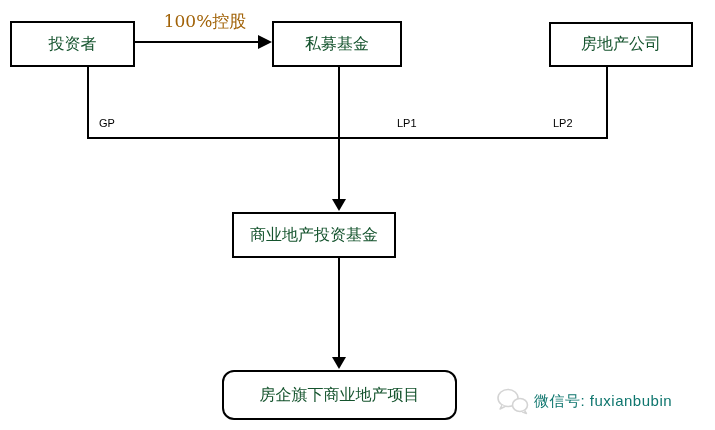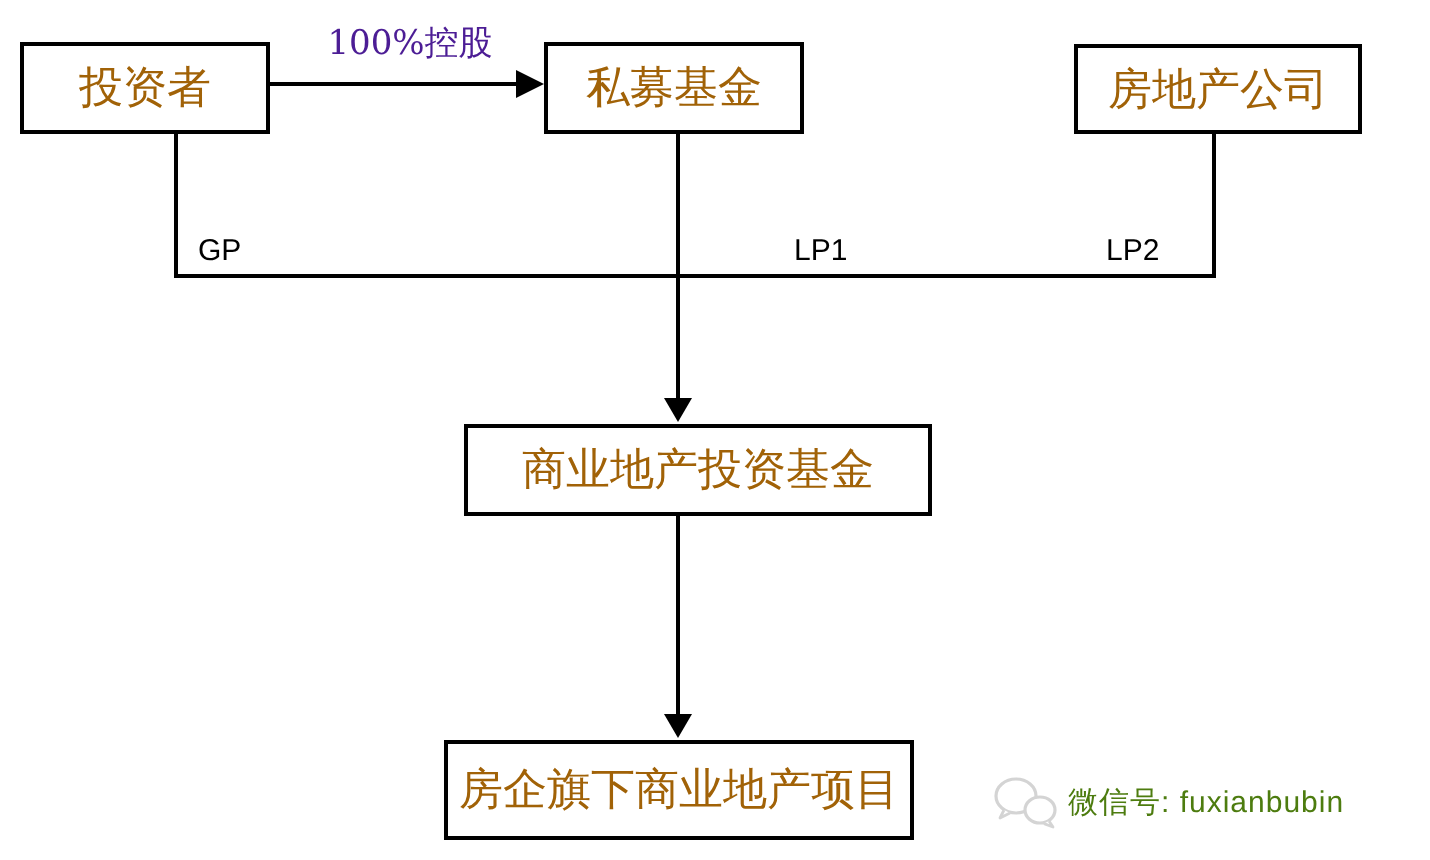--- a/index.html
+++ b/index.html
@@ -4,65 +4,65 @@
 <style>
   html,body{margin:0;padding:0;background:#ffffff;}
   .canvas{
     position:relative;width:715px;height:430px;background:#ffffff;
     overflow:hidden;font-family:"Liberation Sans","DejaVu Sans",sans-serif;
   }
   .box{
     position:absolute;border:2px solid #000;background:#fff;box-sizing:border-box;
     display:flex;align-items:center;justify-content:center;
     font-family:"DejaVu Serif","Liberation Serif",serif;
-    font-size:22px;color:#a16207;white-space:nowrap;
+    font-size:16px;color:#14532d;white-space:nowrap;
   }
   .line{position:absolute;background:#000;}
   .edge-label{
-    position:absolute;color:#000;font-size:15px;
+    position:absolute;color:#000;font-size:11px;
     font-family:"Liberation Sans","DejaVu Sans",sans-serif;
   }
   .holding-label{
     position:absolute;left:139px;top:10px;width:132px;text-align:center;
-    font-size:17px;color:#4c1d95;
+    font-size:17px;color:#a16207;
     font-family:"DejaVu Serif","Liberation Serif",serif;
   }
   .ah-right{
     position:absolute;width:0;height:0;
     border-top:7px solid transparent;border-bottom:7px solid transparent;
     border-left:14px solid #000;
   }
   .ah-down{
     position:absolute;width:0;height:0;
     border-left:7px solid transparent;border-right:7px solid transparent;
     border-top:12px solid #000;
   }
   
   .n-investor{left:10px;top:21px;width:125px;height:46px;}
   .n-private-fund{left:272px;top:21px;width:130px;height:46px;}
-  .n-developer{left:537px;top:22px;width:144px;height:45px;}
-  .n-commercial-fund{left:232px;top:212px;width:234px;height:46px;}
-  .n-project{left:222px;top:370px;width:235px;height:50px;}
+  .n-developer{left:549px;top:22px;width:144px;height:45px;}
+  .n-commercial-fund{left:232px;top:212px;width:164px;height:46px;}
+  .n-project{left:222px;top:370px;width:235px;height:50px;border-radius:12px;}
   
   .e-holding-line{left:135px;top:41px;width:124px;height:2px;}
   .e-holding-head{left:258px;top:35px;}
   .e-gp-v{left:87px;top:67px;width:2px;height:72px;}
   .e-lp2-v{left:606px;top:67px;width:2px;height:72px;}
   .e-bracket-h{left:87px;top:137px;width:521px;height:2px;}
   .e-lp1-v{left:338px;top:67px;width:2px;height:133px;}
   .e-lp1-head{left:332px;top:199px;}
   .e-fund-v{left:338px;top:258px;width:2px;height:100px;}
   .e-fund-head{left:332px;top:357px;}
   .l-gp{left:99px;top:117px;}
   .l-lp1{left:349px;top:117px;margin-left:48px;}
   .l-lp2{left:553px;top:117px;}
   
   .watermark{
     position:absolute;left:496px;top:387px;display:flex;align-items:center;
-    color:#4d7c0f;
+    color:#0f766e;
   }
   .watermark-icon{width:34px;height:28px;margin-right:4px;}
   .watermark-text{
     font-size:15px;letter-spacing:0.5px;
     font-family:"Liberation Sans","DejaVu Sans",sans-serif;
     text-shadow:1px 1px 0 #ffffff;
   }
 </style>
 </head>
 <body>

